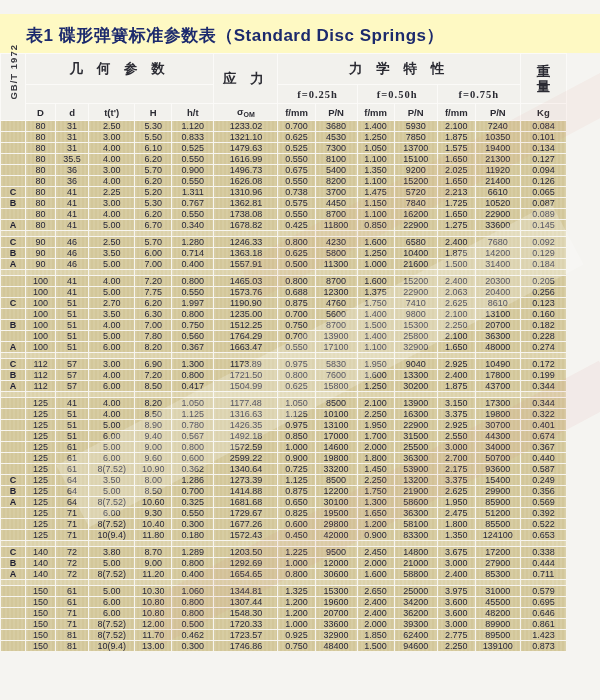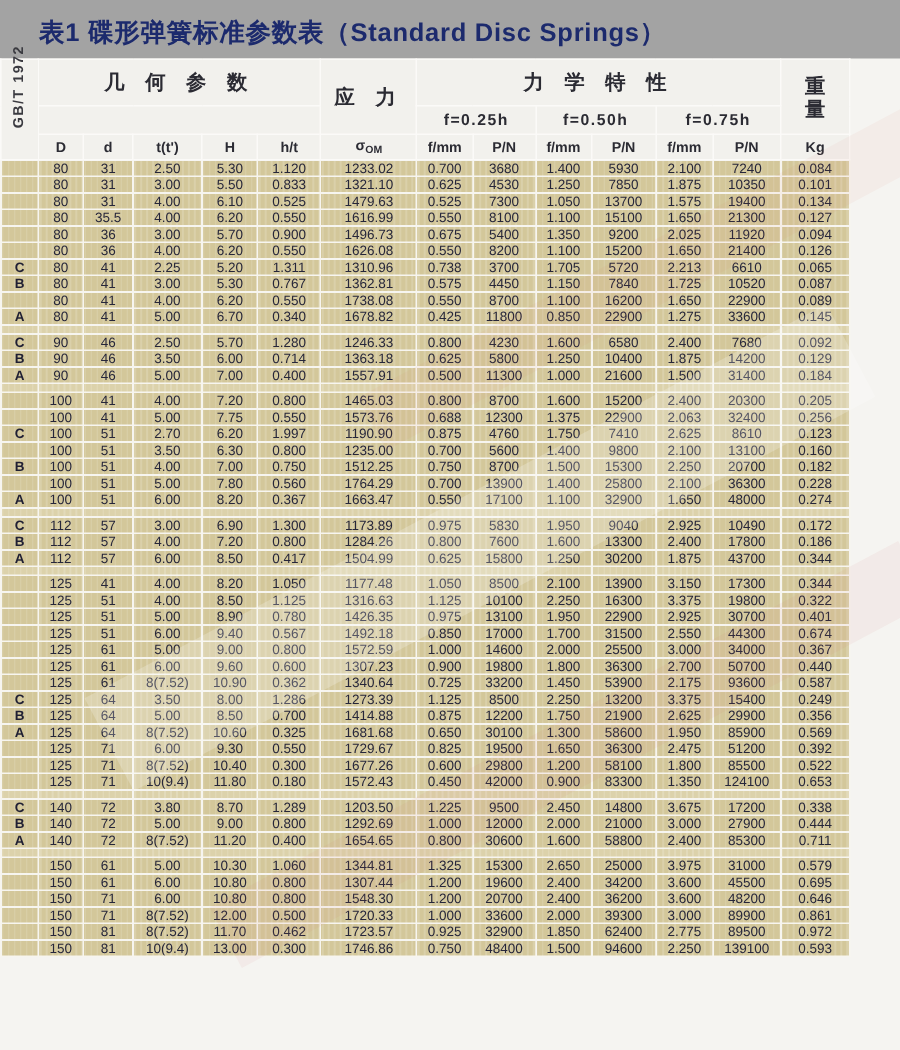--- a/index.html
+++ b/index.html
@@ -5,21 +5,22 @@
   html,body{margin:0;padding:0;}
   body{
     width:600px;height:700px;
     background:#f5f4f1;
     font-family:"Liberation Sans","DejaVu Sans",sans-serif;
     position:relative;
     overflow:hidden;
   }
   .title-bar{
     padding:10px 8px 6px 26px;
-    background:#a3a3a3;
+    background:#fef9c3;
+    margin-top:14px;
   }
   .title{
     color:#1c2a6d;
     font-size:17px;
     font-weight:bold;
     letter-spacing:0.5px;
   }
   table{
     border-collapse:collapse;
     table-layout:fixed;
@@ -43,21 +44,21 @@
     display:block;
     transform:rotate(-90deg);
     white-space:nowrap;
     font-size:9.5px;
     font-weight:bold;
     color:#3a3a40;
     letter-spacing:1px;
   }
   th.grp{font-size:13.5px;letter-spacing:5px;height:30px;}
   th.weight div{font-size:13.5px;line-height:15px;letter-spacing:0;}
-  th.defl{font-size:10.5px;font-weight:bold;height:18px;letter-spacing:1px;}
+  th.defl{font-size:10.5px;font-weight:bold;height:18px;letter-spacing:1px;font-family:Liberation Serif, serif;}
   th.colhead{font-size:9.5px;font-weight:bold;height:16px;letter-spacing:0;}
   th.colhead .sub{font-size:7px;vertical-align:-2px;}
   tbody td{
     background:#d3c79a;
     background-image:repeating-linear-gradient(90deg, rgba(255,255,255,0.16) 0 1px, rgba(0,0,0,0) 1px 4px);
     border:1px solid #f7f5ef;
     height:10px;
     font-size:9px;
     color:#26263a;
     text-align:center;
@@ -250,21 +251,21 @@
       <tr>
         <td class="mark">C</td>
         <td class="">80</td>
         <td class="">41</td>
         <td class="">2.25</td>
         <td class="">5.20</td>
         <td class="">1.311</td>
         <td class="">1310.96</td>
         <td class="">0.738</td>
         <td class="">3700</td>
-        <td class="">1.705</td>
+        <td class="">1.475</td>
         <td class="">5720</td>
         <td class="">2.213</td>
         <td class="">6610</td>
         <td class="">0.065</td>
       </tr>
       <tr>
         <td class="mark">B</td>
         <td class="">80</td>
         <td class="">41</td>
         <td class="">3.00</td>
@@ -413,21 +414,21 @@
         <td class="">41</td>
         <td class="">5.00</td>
         <td class="">7.75</td>
         <td class="">0.550</td>
         <td class="">1573.76</td>
         <td class="">0.688</td>
         <td class="">12300</td>
         <td class="">1.375</td>
         <td class="">22900</td>
         <td class="">2.063</td>
-        <td class="">32400</td>
+        <td class="">20400</td>
         <td class="">0.256</td>
       </tr>
       <tr>
         <td class="mark">C</td>
         <td class="">100</td>
         <td class="">51</td>
         <td class="">2.70</td>
         <td class="">6.20</td>
         <td class="">1.997</td>
         <td class="">1190.90</td>
@@ -535,28 +536,28 @@
         <td class="">10490</td>
         <td class="">0.172</td>
       </tr>
       <tr>
         <td class="mark">B</td>
         <td class="">112</td>
         <td class="">57</td>
         <td class="">4.00</td>
         <td class="">7.20</td>
         <td class="">0.800</td>
-        <td class="">1284.26</td>
+        <td class="">1721.50</td>
         <td class="">0.800</td>
         <td class="">7600</td>
         <td class="">1.600</td>
         <td class="">13300</td>
         <td class="">2.400</td>
         <td class="">17800</td>
-        <td class="">0.186</td>
+        <td class="">0.199</td>
       </tr>
       <tr>
         <td class="mark">A</td>
         <td class="">112</td>
         <td class="">57</td>
         <td class="">6.00</td>
         <td class="">8.50</td>
         <td class="">0.417</td>
         <td class="">1504.99</td>
         <td class="">0.625</td>
@@ -663,21 +664,21 @@
         <td class="">34000</td>
         <td class="">0.367</td>
       </tr>
       <tr>
         <td class="mark"></td>
         <td class="">125</td>
         <td class="">61</td>
         <td class="">6.00</td>
         <td class="">9.60</td>
         <td class="">0.600</td>
-        <td class="">1307.23</td>
+        <td class="">2599.22</td>
         <td class="">0.900</td>
         <td class="">19800</td>
         <td class="">1.800</td>
         <td class="">36300</td>
         <td class="">2.700</td>
         <td class="">50700</td>
         <td class="">0.440</td>
       </tr>
       <tr>
         <td class="mark"></td>
@@ -942,36 +943,36 @@
         <td class="">8(7.52)</td>
         <td class="">11.70</td>
         <td class="">0.462</td>
         <td class="">1723.57</td>
         <td class="">0.925</td>
         <td class="">32900</td>
         <td class="">1.850</td>
         <td class="">62400</td>
         <td class="">2.775</td>
         <td class="">89500</td>
-        <td class="">0.972</td>
+        <td class="">1.423</td>
       </tr>
       <tr>
         <td class="mark"></td>
         <td class="">150</td>
         <td class="">81</td>
         <td class="">10(9.4)</td>
         <td class="">13.00</td>
         <td class="">0.300</td>
         <td class="">1746.86</td>
         <td class="">0.750</td>
         <td class="">48400</td>
         <td class="">1.500</td>
         <td class="">94600</td>
         <td class="">2.250</td>
         <td class="">139100</td>
-        <td class="">0.593</td>
+        <td class="">0.873</td>
       </tr>
     </tbody>
 </table>
 
 <div class="wm wm-streak1"></div>
 <div class="wm wm-streak2"></div>
 <div class="wm wm-streak3"></div>
 
 </body></html>

